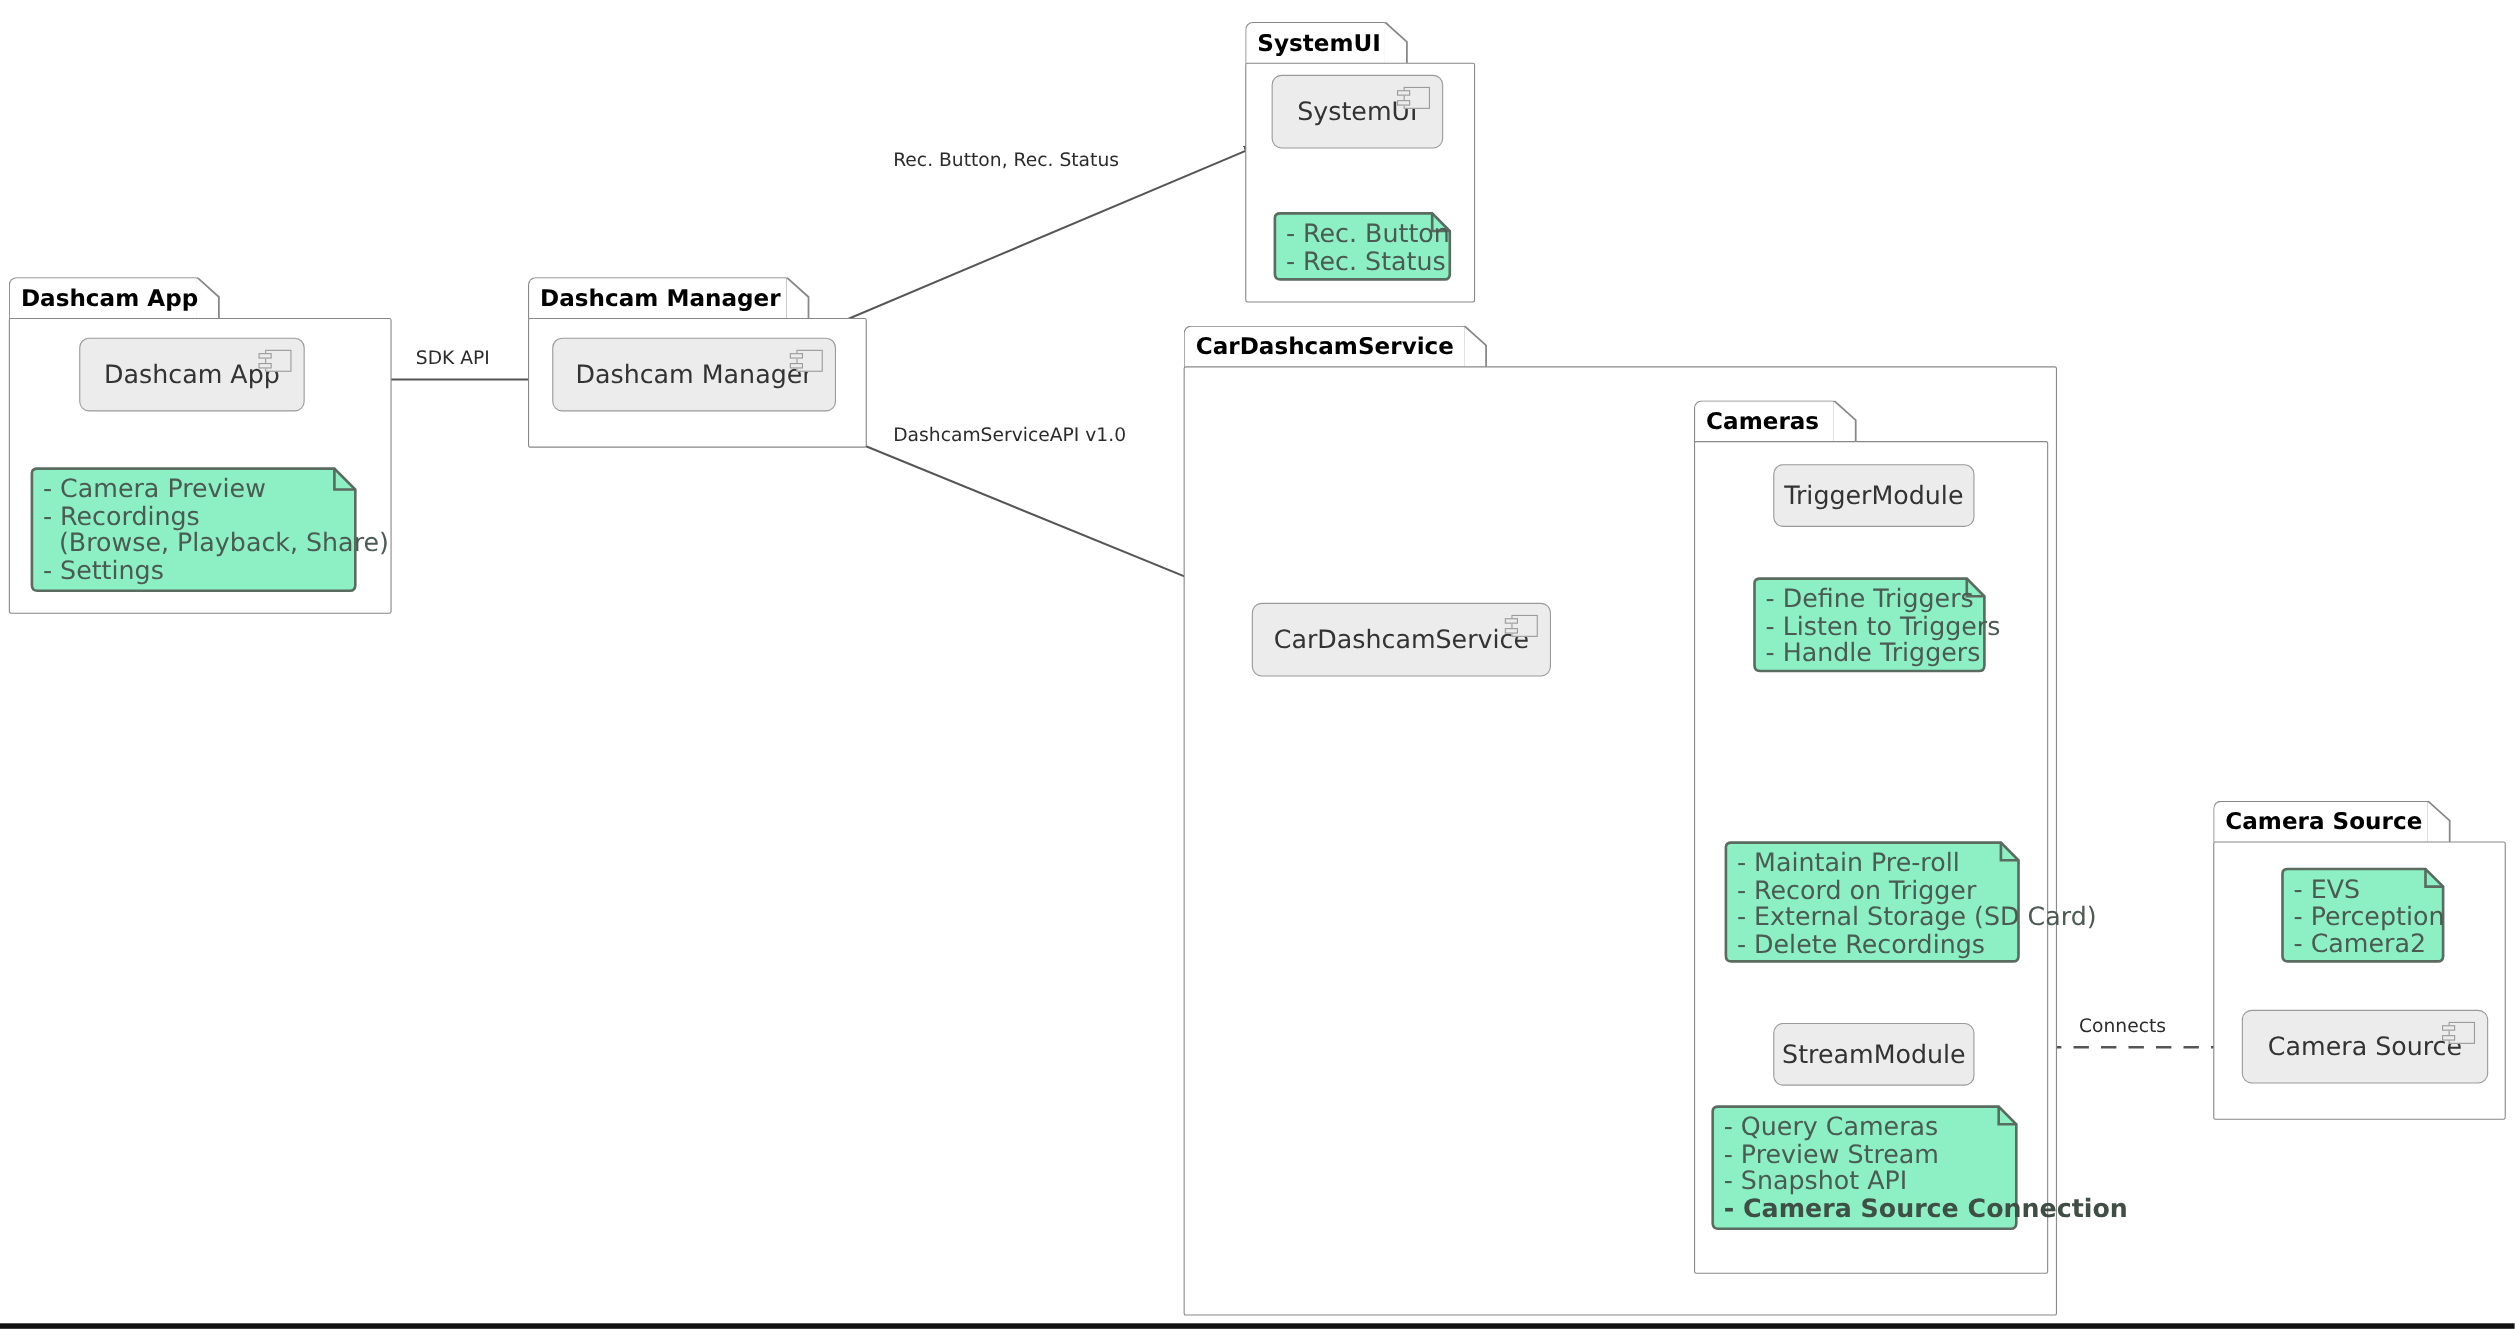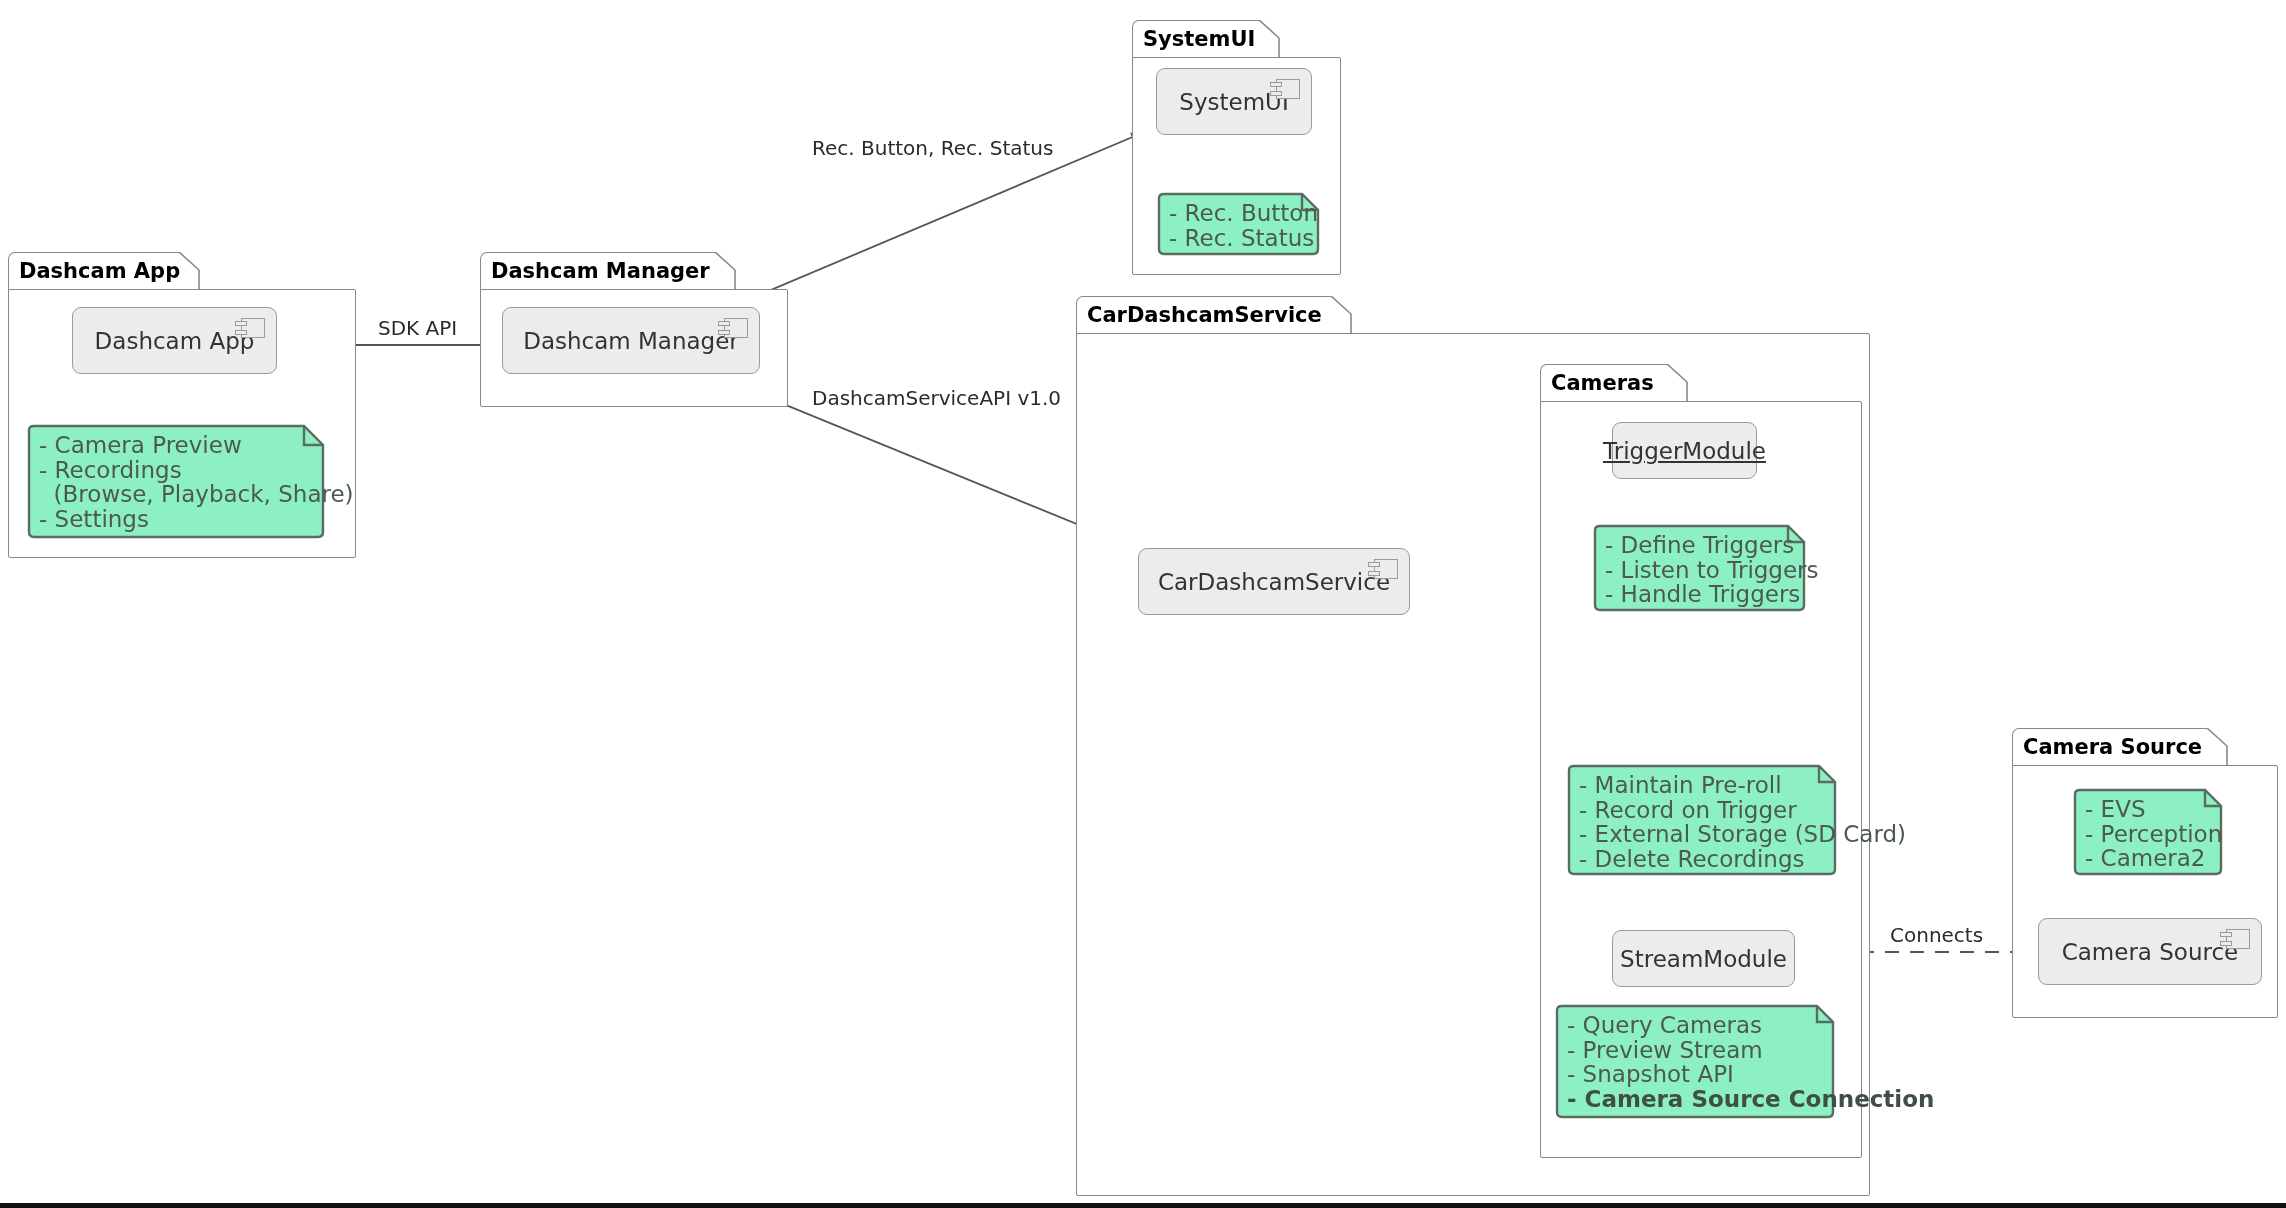--- a/index.html
+++ b/index.html
@@ -35,21 +35,21 @@
   .comp-icon .t2{top:12px;}
 
   
   .note{position:absolute;box-sizing:border-box;font-size:23px;color:#4b5a52;
         line-height:24.5px;}
   .note .fill{position:absolute;inset:0;}
   .note .txt{position:absolute;left:13px;top:9px;right:10px;white-space:pre;}
   .note .txt b{font-weight:bold;color:#3f4f46;}
 
   
-  .elabel{position:absolute;font-size:20px;color:#2b2b2b;white-space:nowrap;}
+  .elabel{position:absolute;font-size:17px;color:#2b2b2b;white-space:nowrap;}
 
   svg.wires{position:absolute;left:0;top:0;width:2286px;height:1208px;
             overflow:visible;pointer-events:none;}
   .footer-rule{position:absolute;left:0;bottom:0;width:2286px;height:5px;background:#111;}
 </style>
 </head>
 <body>
 
 <div id="stage">
 
@@ -207,21 +207,21 @@
       <div class="pkg-tab" style="width:128px;"></div>
       <div class="pkg-tab-slant" style="left:127px;">
         <svg width="26" height="39">
             <path d="M0,0 L20,18 L20,38 L0,38 z" fill="#fff" stroke="none"></path>
         <path d="M0,0 L20,18 L20,38" fill="none" stroke="#888" stroke-width="1.6"></path>
           </svg>
       </div>
       <div class="pkg-title">Cameras</div>
       <div class="pkg-body" style="top:37px;width:322px;height:757px;"></div>
 
-      <div class="comp" style="left:72px;top:58px;width:145px;height:57px;text-decoration:underline;">
+      <div class="comp" style="left:72px;top:58px;width:183px;height:57px;">
         <span class="lbl">TriggerModule</span>
       </div>
       <div class="note" style="left:52px;top:160px;width:215px;height:88px;">
         <svg class="fill" viewBox="0 0 215 88" preserveAspectRatio="none">
           <path d="M3,6 Q3,2 8,2 L196,2 L212,18 L212,81 Q212,86 207,86 L8,86 Q3,86 3,81 z" fill="#8CF0C4" stroke="#5a6b60" stroke-width="2.4"></path>
           <path d="M196,2 L196,18 L212,18" fill="none" stroke="#5a6b60" stroke-width="2.4"></path>
         </svg>
         <div class="txt"><span>- Define Triggers</span><br><span>- Listen to Triggers</span><br><span>- Handle Triggers</span></div>
       </div>
 

